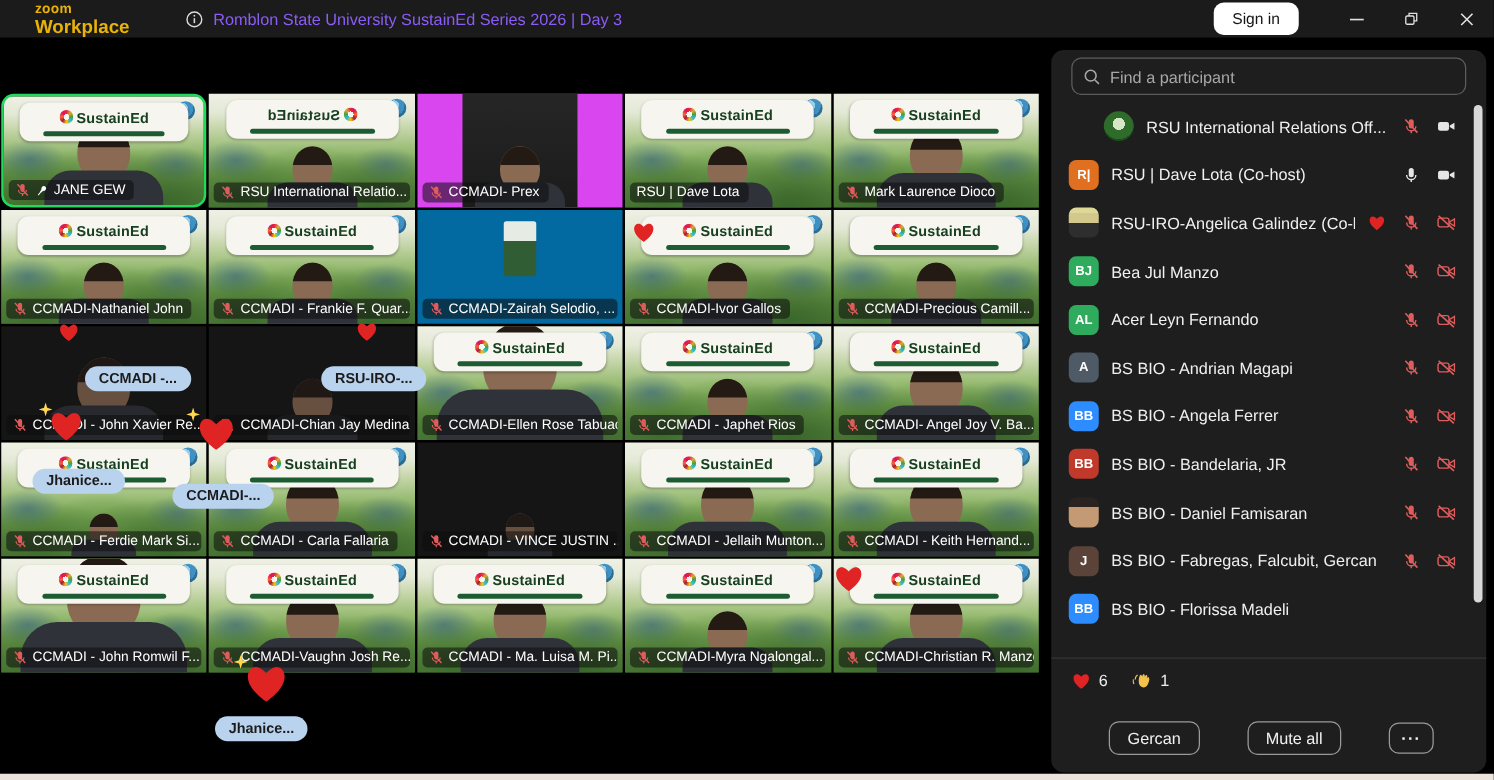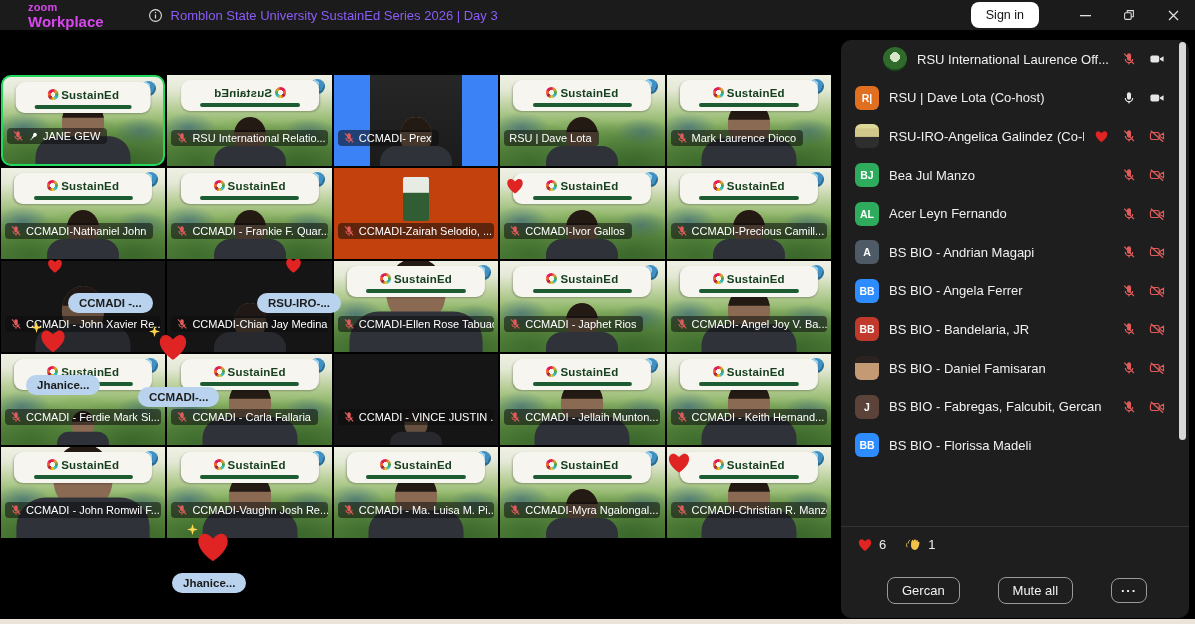--- a/index.html
+++ b/index.html
@@ -2,48 +2,48 @@
 <html><head>
 <meta charset="utf-8">
 <style>
   html,body{margin:0;padding:0;background:#000;width:1195px;height:624px;overflow:hidden;
     font-family:"Liberation Sans",sans-serif;-webkit-font-smoothing:antialiased;}
   *{box-sizing:border-box;}
 
   
   .topbar{position:absolute;top:0;left:0;width:1195px;height:30px;background:#1b1b1b;
     display:flex;align-items:center;z-index:40;}
-  .logo{margin-left:28px;line-height:1;color:#d946ef;}
+  .logo{margin-left:28px;line-height:1;color:#eab308;}
   .logo .lg-s{font-size:11px;font-weight:700;display:block;letter-spacing:.2px;}
   .logo .lg-l{font-size:15px;font-weight:700;display:block;margin-top:1px;}
   .titlegrp{margin-left:44px;display:flex;align-items:center;gap:8px;color:#8b5cf6;font-size:13px;}
   .titlegrp svg{flex:0 0 auto;}
   .tb-right{margin-left:auto;display:flex;align-items:center;}
   .signin{background:#fff;color:#141414;border:none;border-radius:8px;padding:6px 15px;
     font-size:12.5px;font-family:inherit;cursor:pointer;margin-right:24px;}
   .winbtn{width:44px;height:30px;display:flex;align-items:center;justify-content:center;color:#e0e0e0;}
 
   
   .stage{position:absolute;top:30px;left:0;width:835px;height:590px;background:#000;}
   .grid{position:absolute;top:45px;left:1px;width:830px;display:grid;
     grid-template-columns:repeat(5,1fr);grid-auto-rows:91px;gap:2px;}
-  .tile{position:relative;overflow:hidden;background:#c2410c;}
+  .tile{position:relative;overflow:hidden;background:#0369a1;}
   .tile.active{border:2px solid #23d95d;border-radius:10px;}
 
   .bg-sustained{background:
     radial-gradient(40px 22px at 13% 58%, rgba(44,86,140,.5), transparent 70%),
     radial-gradient(36px 20px at 86% 62%, rgba(44,86,140,.4), transparent 70%),
     radial-gradient(95px 55px at 18% 96%, #3f6d2e, transparent 75%),
     radial-gradient(110px 60px at 80% 98%, #3a672b, transparent 75%),
     radial-gradient(70px 45px at 50% 82%, #6b9c49, transparent 75%),
     linear-gradient(180deg,#eef0e4 0%,#e4e9d6 16%,#c2d4a5 32%,#97bb72 50%,#6f9c4e 70%,#527f38 100%);}
   .bg-sustained::after{content:'';position:absolute;top:4px;right:7px;width:15px;height:15px;border-radius:50%;
     background:radial-gradient(circle at 35% 35%, #8fd0ef 0 28%, #2e86c1 29% 60%, #16608f 61%);opacity:.9;}
   .bg-dark{background:#151515;}
-  .bg-stage{background:#3b82f6;}
+  .bg-stage{background:#d946ef;}
   .bg-stage .photo{position:absolute;left:50%;top:0;transform:translateX(-50%);width:56%;height:100%;
     background:linear-gradient(180deg,#262626 0%,#1b1b1b 100%);}
   .bg-screen .mini{position:absolute;left:50%;top:9px;transform:translateX(-50%);width:26px;height:44px;
     border-radius:2px;background:linear-gradient(180deg,#e6ece4 0 35%,#305d34 36% 100%);}
 
   .banner{position:absolute;top:5px;left:50%;transform:translateX(-50%);width:84%;background:#f7f5ef;
     border-radius:9px;padding:3px 0 4px;text-align:center;box-shadow:0 1px 2px rgba(0,0,0,.25);z-index:2;}
   .mirror .banner{transform:translateX(-50%) scaleX(-1);}
   .blogo{display:inline-block;width:11px;height:11px;border-radius:50%;vertical-align:-1px;margin-right:3px;
     background:radial-gradient(closest-side,#f7f5ef 42%,transparent 43%),
@@ -54,21 +54,21 @@
   .person{position:absolute;left:50%;bottom:-4px;transform:translateX(-50%) scale(1);transform-origin:50% 100%;z-index:1;}
   .person .head{width:32px;height:36px;border-radius:50% 50% 46% 46%;background:#8a6a52;margin:0 auto;overflow:hidden;}
   .person .head::before{content:'';display:block;height:42%;background:#241a14;border-radius:50% 50% 0 0/80% 80% 0 0;}
   .person .body{width:72px;height:24px;border-radius:16px 16px 0 0;background:#30323a;margin:-7px auto 0;}
   .p-sm{transform:translateX(-50%) scale(.72);}
   .p-md{transform:translateX(-50%) scale(1);}
   .p-lg{transform:translateX(-50%) scale(1.32);}
   .p-xl{transform:translateX(-50%) scale(1.85);}
   .bg-dark .person{opacity:.7;}
 
-  .vlabel{position:absolute;left:4px;bottom:20px;z-index:3;display:flex;align-items:center;gap:4px;
+  .vlabel{position:absolute;left:4px;bottom:4px;z-index:3;display:flex;align-items:center;gap:4px;
     background:rgba(12,12,12,.55);border-radius:4px;padding:2px 7px 2px 5px;color:#fff;font-size:11px;
     white-space:nowrap;max-width:95%;overflow:hidden;}
   .vlabel svg{flex:0 0 auto;}
 
   .fx-heart{position:absolute;z-index:20;line-height:0;}
   .fx-heart .spark{position:absolute;left:-7px;top:-4px;}
   .bubble{position:absolute;z-index:21;background:#b9d3ee;color:#1b1b1b;font-weight:700;font-size:11.5px;
     padding:4px 11px;border-radius:13px;white-space:nowrap;}
 
   
@@ -749,25 +749,32 @@
         <path d="M6 0L7.4 4.6 12 6 7.4 7.4 6 12 4.6 7.4 0 6 4.6 4.6Z" fill="#ffd84d"></path>
       </svg></div>
     <div class="bubble" style="left: 68px; top: 263px;">CCMADI -...</div>
     <div class="bubble" style="left: 257px; top: 263px;">RSU-IRO-...</div>
     <div class="bubble" style="left: 26px; top: 345px;">Jhanice...</div>
     <div class="bubble" style="left: 138px; top: 357px;">CCMADI-...</div>
     <div class="bubble" style="left: 172px; top: 543px;">Jhanice...</div>
   </main>
 
 <aside class="panel">
+  <div class="searchwrap">
+    <svg width="15" height="15" viewBox="0 0 16 16">
+        <circle cx="7" cy="7" r="4.6" fill="none" stroke="#a8a8a8" stroke-width="1.3"></circle>
+        <path d="M10.6 10.6L14 14" stroke="#a8a8a8" stroke-width="1.3"></path>
+      </svg>
+    <input type="text" placeholder="Find a participant" style="">
+  </div>
   <div class="plist">
 
   <div class="prow">
     <div class="avatar logo"></div>
-    <div class="pname"><span class="r-name">RSU International Laurence Off...</span></div>
+    <div class="pname"><span class="r-name">RSU International Relations Off...</span></div>
     <div class="picons">
 
       <svg class="i-mic-off" width="14" height="14" viewBox="0 0 16 16">
             <g fill="#e05c5c">
               <path d="M8 1.5a2.3 2.3 0 0 1 2.3 2.3v4a2.3 2.3 0 0 1-4.6 0v-4A2.3 2.3 0 0 1 8 1.5z"></path>
             </g>
             <path d="M3.8 7.9a4.2 4.2 0 0 0 8.4 0" fill="none" stroke="#e05c5c" stroke-width="1.3"></path>
             <path d="M8 12.2v2.2" stroke="#e05c5c" stroke-width="1.3"></path>
             <path d="M2.6 1.8l11 12" stroke="#e05c5c" stroke-width="1.5"></path>
           </svg>

